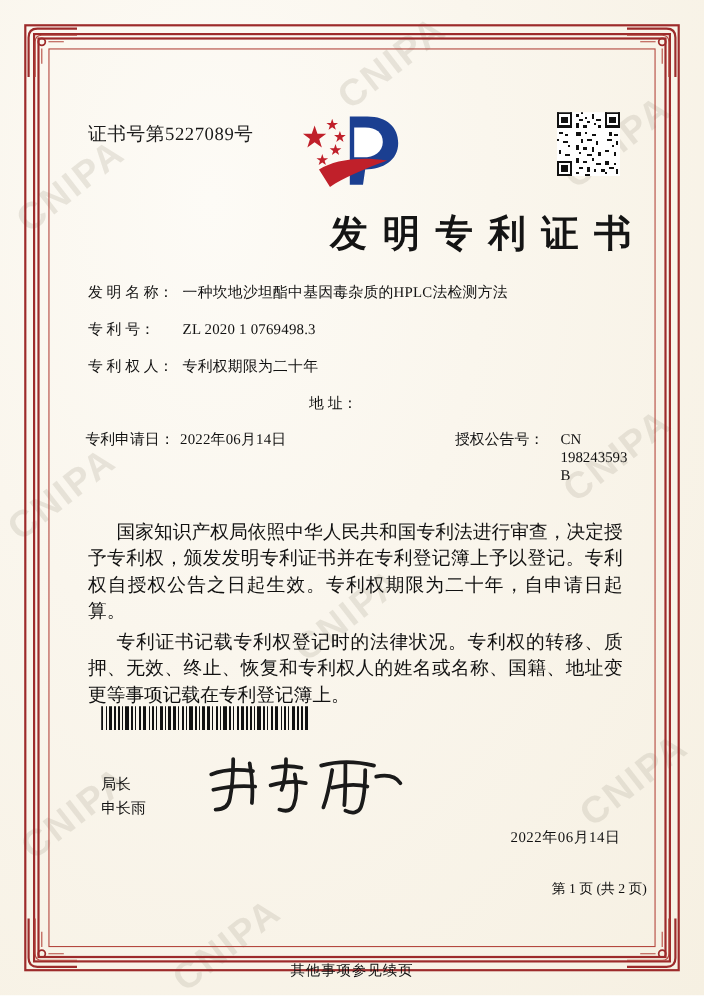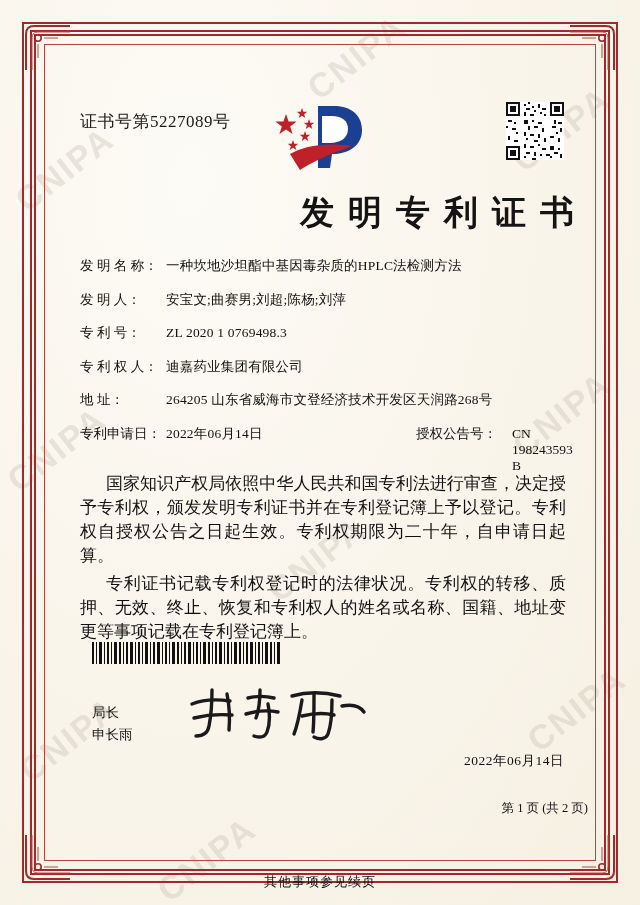--- a/index.html
+++ b/index.html
@@ -135,20 +135,21 @@
     left: 28px;
     right: 20px;
     top: 205px;
   }
   .field-row {
     display: flex;
     align-items: baseline;
     margin-bottom: 15.5px;
     font-size: 13.5px;
     color: #111;
+    justify-content: center;
   }
   .field-label {
     width: 86px;
     flex: 0 0 86px;
     letter-spacing: 0;
     white-space: nowrap;
   }
   .field-value {
     flex: 1;
     letter-spacing: 0.2px;
@@ -388,34 +389,29 @@
     </div>
 
     <div class="title">发明专利证书</div>
 
     <div class="fields">
       <div class="field-row">
         <div class="field-label">发 明 名 称：</div>
         <div class="field-value">一种坎地沙坦酯中基因毒杂质的HPLC法检测方法</div>
       </div>
       <div class="field-row">
-        <div class="field-label">发 明 人：</div>
-        <div class="field-value">安宝文;曲赛男;刘超;陈杨;刘萍</div>
-      </div>
-      <div class="field-row">
         <div class="field-label">专 利 号：</div>
         <div class="field-value">ZL 2020 1 0769498.3</div>
       </div>
       <div class="field-row">
         <div class="field-label">专 利 权 人：</div>
-        <div class="field-value">迪嘉药业集团有限公司</div>
+        <div class="field-value">专利权期限为二十年</div>
       </div>
       <div class="field-row">
         <div class="field-label">地 址：</div>
-        <div class="field-value">264205 山东省威海市文登经济技术开发区天润路268号</div>
       </div>
       <div class="field-row dual">
         <div class="field-label">专利申请日：</div>
         <div class="field-value">2022年06月14日</div>
         <div class="field-label2">授权公告号：</div>
         <div class="field-value2">CN 198243593 B</div>
       </div>
     </div>
 
     <div class="paragraphs">

